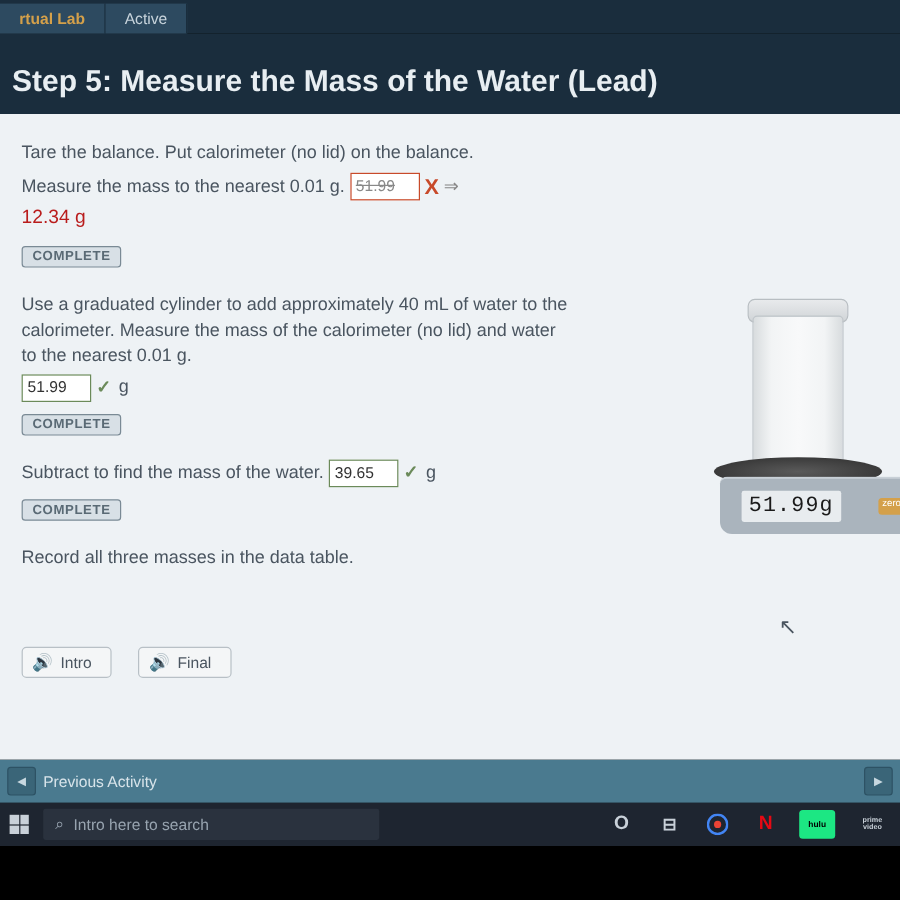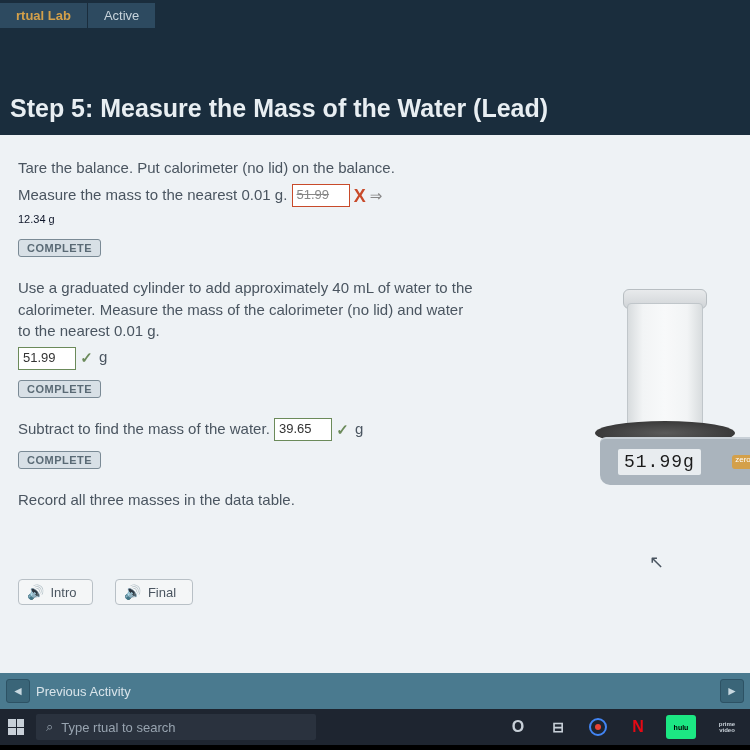--- a/index.html
+++ b/index.html
@@ -30,21 +30,20 @@
     text-align: right;
   }
   .title-bar {
     background: #1a2d3d;
     padding: 26px 10px 12px 10px;
   }
   .title-bar h1 {
     color: #e8eef2;
     font-size: 25px;
     font-weight: bold;
-    margin-top: 40px;
   }
   .content {
     background: #eef2f5;
     height: 538px;
     padding: 22px 18px 10px 18px;
     position: relative;
   }
   .instruction {
     color: #4a5560;
     font-size: 15px;
@@ -64,21 +63,21 @@
   }
   .inline-input.wrong {
     border-color: #c84a2a;
     text-decoration: line-through;
     color: #888;
   }
   .check-mark { color: #6b8a5a; font-weight: bold; font-size: 15px; vertical-align: middle; }
   .x-mark { color: #c84a2a; font-weight: bold; font-size: 18px; vertical-align: middle; }
   .arrow { color: #888; font-size: 15px; vertical-align: middle; }
   .unit { color: #4a5560; font-size: 15px; margin-left: 2px; }
-  .corrected { color: #0f172a; font-size: 11px; margin: 2px 0 8px 0; }
+  .corrected { color: #b91c1c; font-size: 16px; margin: 2px 0 8px 0; }
   .complete-badge {
     display: inline-block;
     border: 1px solid #7a8a95;
     background: #d8e0e6;
     color: #5a6a75;
     font-size: 11px;
     font-weight: bold;
     letter-spacing: 0.5px;
     padding: 2px 8px;
     border-radius: 3px;
@@ -353,21 +352,21 @@
 
 <div class="taskbar">
   <div class="start-icon">
     <span></span>
       <span></span>
       <span></span>
       <span></span>
   </div>
   <div class="search-box">
     <span>⌕</span>
-    <span>Type rtual to search</span>
+    <span>Intro here to search</span>
   </div>
   <div class="tray">
     <div class="tray-item" style="color:#c8d0d8;font-size:16px;">O</div>
     <div class="tray-item" style="color:#c8d0d8;font-size:14px;">⊟</div>
     <div class="tray-item">
       <svg width="18" height="18" viewBox="0 0 18 18">
           <circle cx="9" cy="9" r="8" fill="none" stroke="#4285f4" stroke-width="2"></circle>
           <circle cx="9" cy="9" r="3" fill="#ea4335"></circle>
         </svg>
     </div>

